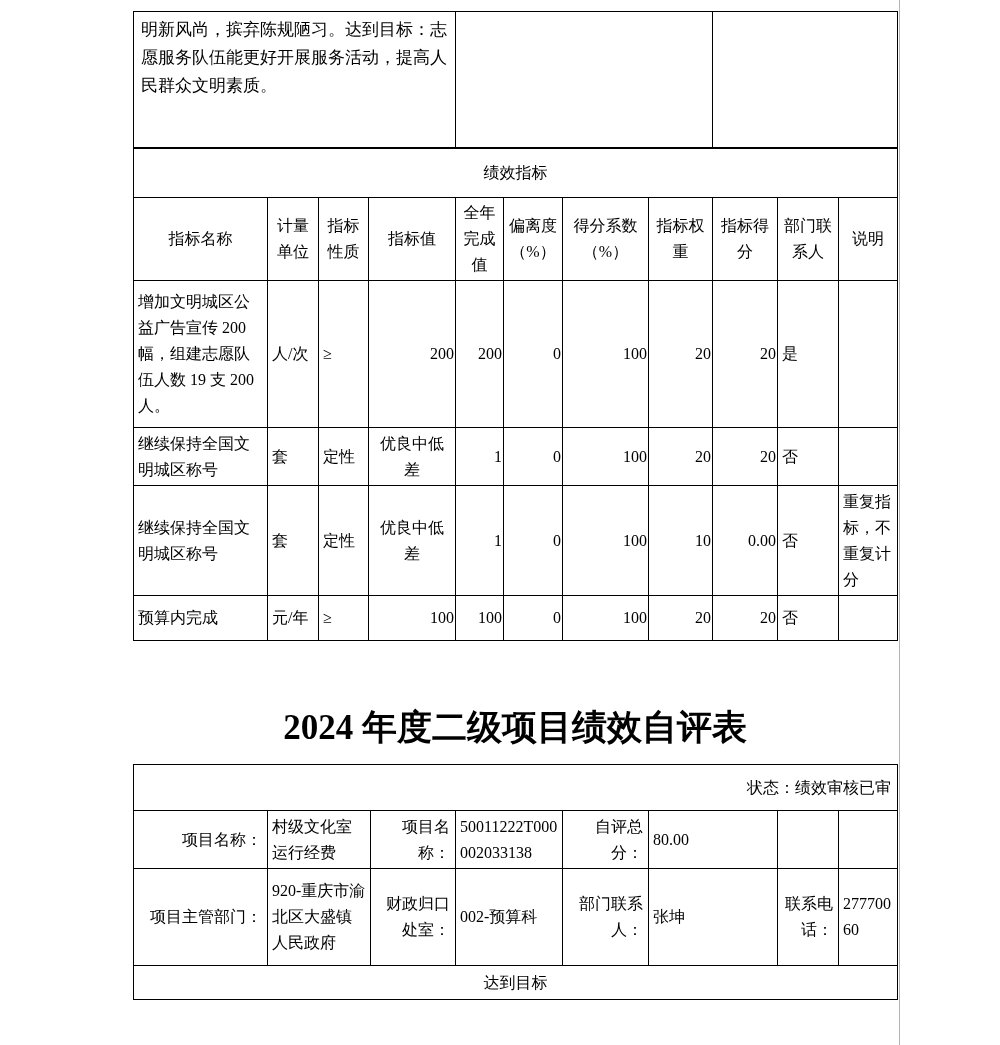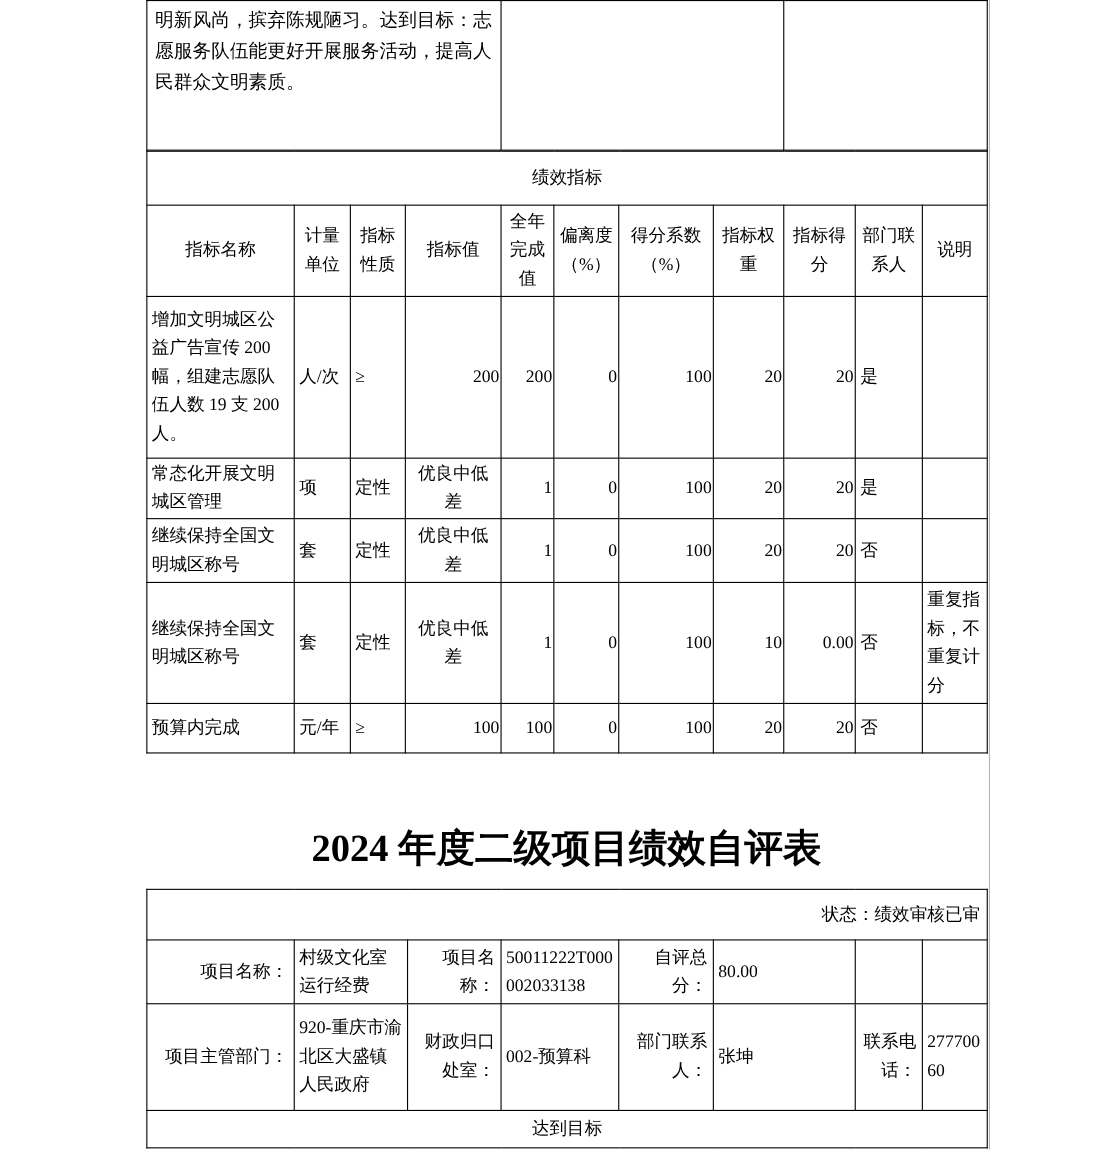--- a/index.html
+++ b/index.html
@@ -1,21 +1,21 @@
 <!DOCTYPE html>
 <html><head>
 <meta charset="utf-8">
 <style>
   html,body{margin:0;padding:0;}
   body{
     width:1000px;height:1045px;background:#ffffff;color:#000;
     font-family:"Liberation Serif","DejaVu Serif",serif;
     position:relative;overflow:hidden;
   }
-  .content{position:absolute;left:133px;top:0;width:764px;}
+  .content{position:absolute;left:133px;top:11px;width:764px;}
   table{border-collapse:collapse;table-layout:fixed;width:764px;font-size:16px;}
   td{border:1px solid #000;padding:1px 4px;vertical-align:middle;line-height:26px;overflow:hidden;word-break:break-word;}
   .al{text-align:left;}
   .ar{text-align:right;padding-right:1px;}
   .ac{text-align:center;}
   .break{word-break:break-all;}
   
   .top-table td{vertical-align:top;}
   .goal-cell{padding:4px 7px;line-height:28px;font-size:17px;}
   
@@ -87,33 +87,20 @@
       <td>指标得分</td>
       <td>部门联系人</td>
       <td>说明</td>
     </tr>
     <tr style="height:147px">
       <td class="al" style="vertical-align:top;padding-top:8px;">增加文明城区公益广告宣传 200 幅，组建志愿队伍人数 19 支 200 人。</td>
       <td class="al">人/次</td>
       <td class="al">≥</td>
       <td class="ar">200</td>
       <td class="ar">200</td>
-      <td class="ar">0</td>
-      <td class="ar">100</td>
-      <td class="ar">20</td>
-      <td class="ar">20</td>
-      <td class="al">是</td>
-      <td class="al"></td>
-    </tr>
-    <tr style="height:55px">
-      <td class="al">常态化开展文明城区管理</td>
-      <td class="al">项</td>
-      <td class="al">定性</td>
-      <td class="ac">优良中低差</td>
-      <td class="ar">1</td>
       <td class="ar">0</td>
       <td class="ar">100</td>
       <td class="ar">20</td>
       <td class="ar">20</td>
       <td class="al">是</td>
       <td class="al"></td>
     </tr>
     <tr style="height:58px">
       <td class="al">继续保持全国文明城区称号</td>
       <td class="al">套</td>

